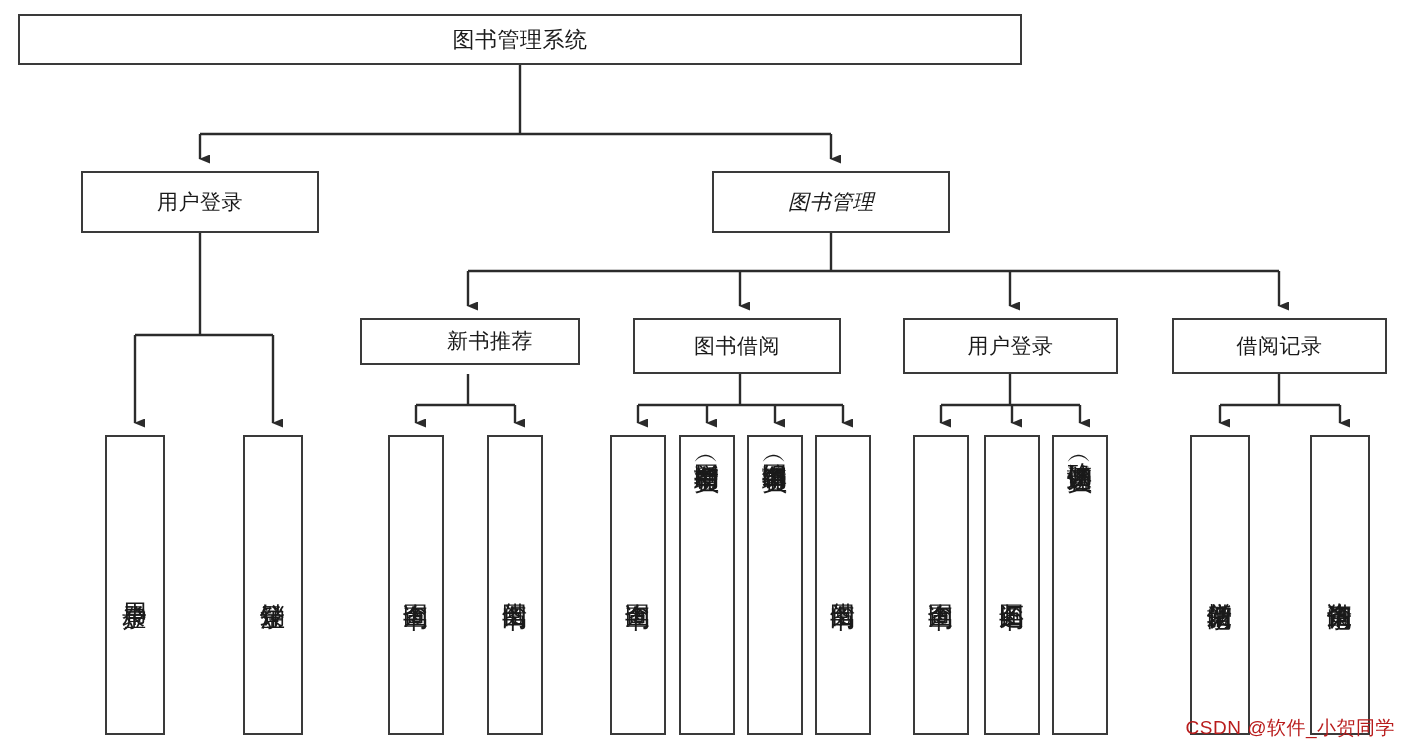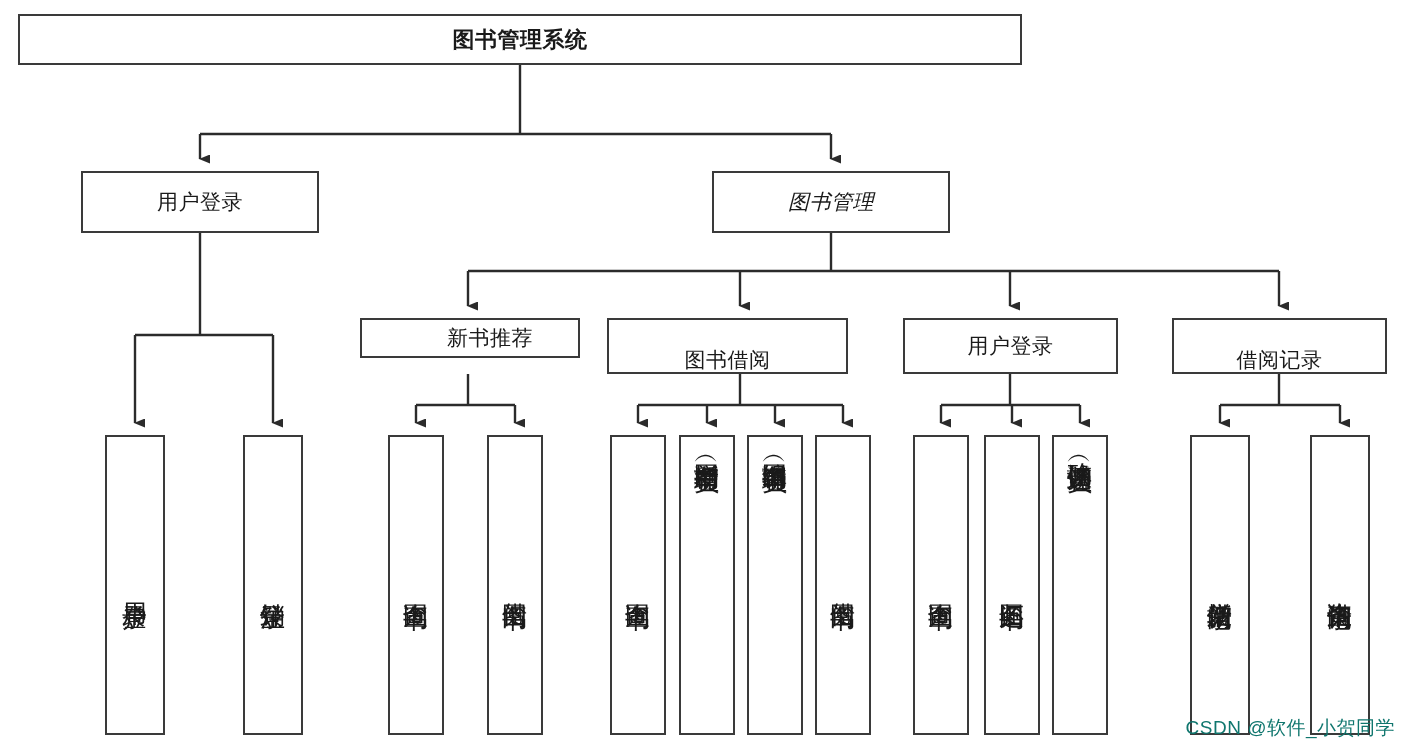--- a/index.html
+++ b/index.html
@@ -42,21 +42,20 @@
     text-align: center;
     line-height: 1.16;
     letter-spacing: 0.5px;
     white-space: nowrap;
   }
   .node.horizontal .node-label {
     font-size: 21px;
   }
   .node.root .node-label {
     font-size: 22px;
-    font-weight: bold;
   }
   .node.vertical {
     align-items: flex-start;
     padding-top: 6px;
   }
   .node.vertical .node-label {
     writing-mode: vertical-rl;
     text-orientation: upright;
     font-size: 25px;
     line-height: 1.04;
@@ -65,21 +64,21 @@
   }
   .node.vertical.center-text {
     align-items: center;
     padding-top: 0;
   }
   #watermark {
     position: absolute;
     right: 10px;
     bottom: 6px;
     font-size: 19px;
-    color: #0f766e;
+    color: #b91c1c;
     letter-spacing: 0.5px;
     z-index: 5;
     white-space: nowrap;
   }
 </style>
 </head>
 <body>
 
 <div id="canvas">
 
@@ -129,30 +128,30 @@
   <div id="nodes">
       <div class="node horizontal root" style="left: 18px; top: 14px; width: 1004px; height: 51px;">
         <span class="node-label">图书管理系统</span>
       </div>
       <div class="node horizontal" style="left: 81px; top: 171px; width: 238px; height: 62px;">
         <span class="node-label">用户登录</span>
       </div>
       <div class="node horizontal" style="left: 712px; top: 171px; width: 238px; height: 62px; font-style: italic;">
         <span class="node-label">图书管理</span>
       </div>
-      <div class="node horizontal" style="left: 360px; top: 318px; width: 220px; height: 40px; padding-left: 40px;">
+      <div class="node horizontal" style="left: 360px; top: 318px; width: 220px; height: 47px; padding-left: 40px;">
         <span class="node-label">新书推荐</span>
       </div>
-      <div class="node horizontal" style="left: 607px; top: 318px; width: 241px; height: 56px; align-items: flex-end;">
+      <div class="node horizontal" style="left: 633px; top: 318px; width: 208px; height: 56px;">
         <span class="node-label">图书借阅</span>
       </div>
       <div class="node horizontal" style="left: 903px; top: 318px; width: 215px; height: 56px;">
         <span class="node-label">用户登录</span>
       </div>
-      <div class="node horizontal" style="left: 1172px; top: 318px; width: 215px; height: 56px; align-items: flex-end;">
+      <div class="node horizontal" style="left: 1172px; top: 318px; width: 215px; height: 56px;">
         <span class="node-label">借阅记录</span>
       </div>
       <div class="node vertical center-text" style="left: 105px; top: 435px; width: 60px; height: 300px;">
         <span class="node-label">用户登录</span>
       </div>
       <div class="node vertical center-text" style="left: 243px; top: 435px; width: 60px; height: 300px;">
         <span class="node-label">注销登录</span>
       </div>
       <div class="node vertical center-text" style="left: 388px; top: 435px; width: 56px; height: 300px;">
         <span class="node-label">查询图书</span>

